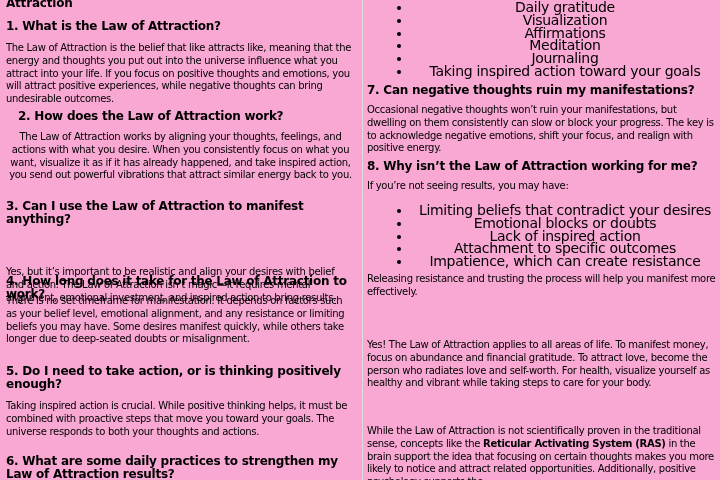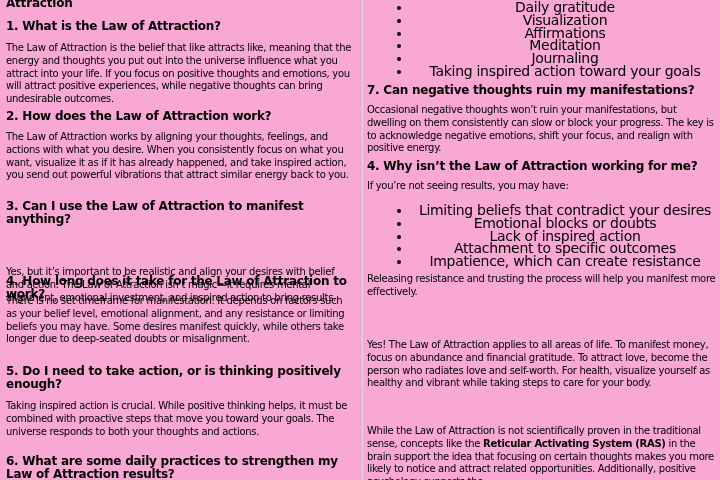--- a/index.html
+++ b/index.html
@@ -59,22 +59,22 @@
 
 <div class="page">
   <div class="divider"></div>
 
   <div class="col col-left">
     <div class="block title-frag" style="top:-4px;">Attraction</div>
 
     <div class="block q-heading" style="top:20px;">1. What is the Law of Attraction?</div>
     <div class="block body-text" style="top:42px;">The Law of Attraction is the belief that like attracts like, meaning that the energy and thoughts you put out into the universe influence what you attract into your life. If you focus on positive thoughts and emotions, you will attract positive experiences, while negative thoughts can bring undesirable outcomes.</div>
 
-    <div class="block q-heading" style="top:110px;">2. How does the Law of Attraction work?</div>
-    <div class="block body-text" style="top:131px;">The Law of Attraction works by aligning your thoughts, feelings, and actions with what you desire. When you consistently focus on what you want, visualize it as if it has already happened, and take inspired action, you send out powerful vibrations that attract similar energy back to you.</div>
+    <div class="block q-heading" style="top:110px;margin-left:12px;">2. How does the Law of Attraction work?</div>
+    <div class="block body-text" style="top:131px;text-align:center;">The Law of Attraction works by aligning your thoughts, feelings, and actions with what you desire. When you consistently focus on what you want, visualize it as if it has already happened, and take inspired action, you send out powerful vibrations that attract similar energy back to you.</div>
 
     <div class="block q-heading" style="top:200px;">3. Can I use the Law of Attraction to manifest anything?</div>
     <div class="block body-text" style="top:221px;margin-top:45px;">Yes, but it’s important to be realistic and align your desires with belief and action. The Law of Attraction isn’t magic—it requires mental alignment, emotional investment, and inspired action to bring results.</div>
 
     <div class="block q-heading" style="top:275px;">4. How long does it take for the Law of Attraction to work?</div>
     <div class="block body-text" style="top:295px;">There is no set timeframe for manifestation. It depends on factors such as your belief level, emotional alignment, and any resistance or limiting beliefs you may have. Some desires manifest quickly, while others take longer due to deep-seated doubts or misalignment.</div>
 
     <div class="block q-heading" style="top:365px;">5. Do I need to take action, or is thinking positively enough?</div>
     <div class="block body-text" style="top:400px;">Taking inspired action is crucial. While positive thinking helps, it must be combined with proactive steps that move you toward your goals. The universe responds to both your thoughts and actions.</div>
 
@@ -87,21 +87,21 @@
       <li>Visualization</li>
       <li>Affirmations</li>
       <li>Meditation</li>
       <li>Journaling</li>
       <li>Taking inspired action toward your goals</li>
     </ul>
 
     <div class="block q-heading" style="top:84px;">7. Can negative thoughts ruin my manifestations?</div>
     <div class="block body-text" style="top:104px;">Occasional negative thoughts won’t ruin your manifestations, but dwelling on them consistently can slow or block your progress. The key is to acknowledge negative emotions, shift your focus, and realign with positive energy.</div>
 
-    <div class="block q-heading" style="top:160px;">4. Why isn’t the Law of Attraction working for me?</div>
+    <div class="block q-heading" style="top:160px;">8. Why isn’t the Law of Attraction working for me?</div>
     <div class="block body-text" style="top:180px;">If you’re not seeing results, you may have:</div>
     <ul class="bullets block" style="top:204px;">
       <li>Limiting beliefs that contradict your desires</li>
       <li>Emotional blocks or doubts</li>
       <li>Lack of inspired action</li>
       <li>Attachment to specific outcomes</li>
       <li>Impatience, which can create resistance</li>
     </ul>
     <div class="block body-text" style="top:273px;">Releasing resistance and trusting the process will help you manifest more effectively.</div>
 

